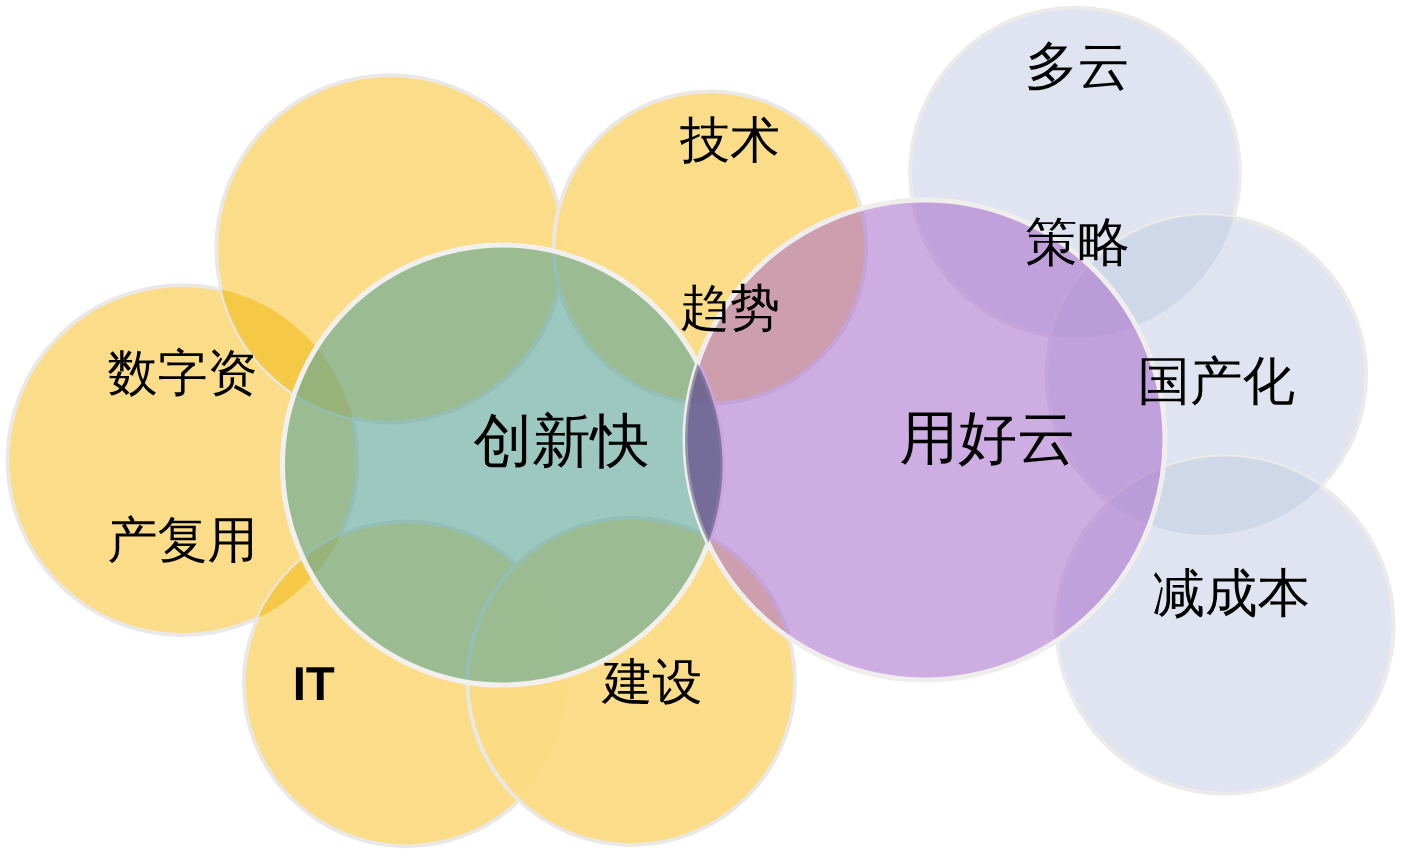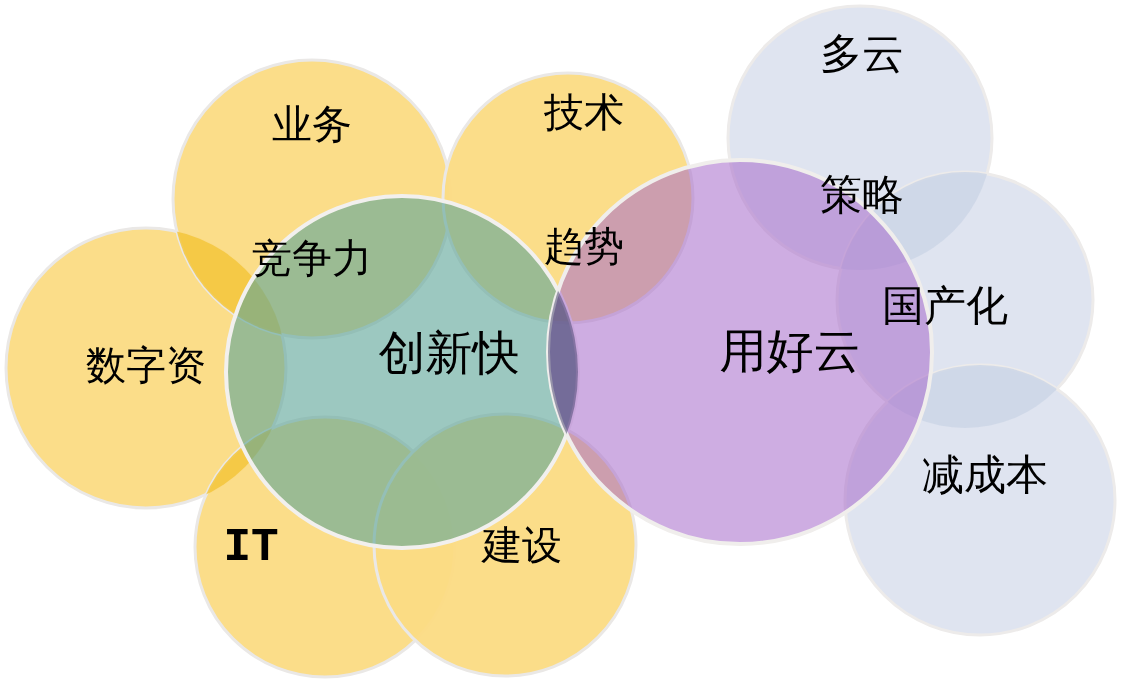--- a/index.html
+++ b/index.html
@@ -32,21 +32,21 @@
     line-height: 1.12;
     white-space: pre;
     pointer-events: none;
     transform: translate(-50%, -50%);
     font-family: "Liberation Serif", "DejaVu Serif", serif;
     font-weight: 400;
   }
   .label-sm  { font-size: 40px; }
   .label-md  { font-size: 42px; }
   .label-lg  { font-size: 47px; margin-left: 45px; }
-  .label-bold-line { font-weight: 700; font-family: Liberation Mono, monospace; font-size: 46px; }
+  .label-bold-line { font-weight: 700; font-family: Liberation Sans, sans-serif; font-size: 38px; }
 </style>
 </head>
 <body>
 
 <div id="stage">
 
   <svg id="venn-svg" viewBox="0 0 1129 687" xmlns="http://www.w3.org/2000/svg">
 
     <g>
       <circle cx="146" cy="368" r="140" fill="#FBDC84" fill-opacity="0.96" stroke="#EAE8E6" stroke-width="3"></circle>
@@ -116,26 +116,23 @@
 
     <circle cx="740" cy="352" r="192" fill="#A86DCB" fill-opacity="0.56" stroke="#F0EEEC" stroke-width="4"></circle>
 
     <g clip-path="url(#clip-teal)">
       <circle cx="740" cy="352" r="192" fill="#4E4A74" fill-opacity="0.55"></circle>
     </g>
   </svg>
 
   <div class="label label-sm" style="left:146px; top:366px;">
     <div>数字资</div>
+    <div>产复用</div>
   </div>
 
-  <div class="label label-sm" style="left:312px; top:192px;">
-    <div>业务</div>
-    <div>竞争力</div>
-  </div>
 
   <div class="label label-sm" style="left:570px; top:180px;margin-left:14px;">
     <div>技术</div>
     <div>趋势</div>
   </div>
 
   <div class="label label-sm" style="left:251px; top:548px;">
     <div class="label-bold-line">IT</div>
   </div>
 
@@ -149,21 +146,21 @@
 
   <div class="label label-lg" style="left:745px; top:352px;">
     <div>用好云</div>
   </div>
 
   <div class="label label-md" style="left:862px; top:125px;">
     <div>多云</div>
     <div>策略</div>
   </div>
 
-  <div class="label label-md" style="left:945px; top:307px;">
+  <div class="label label-md" style="left:973px; top:307px;">
     <div>国产化</div>
   </div>
 
   <div class="label label-md" style="left:985px; top:476px;">
     <div>减成本</div>
   </div>
 
 </div>
 
 </body></html>

